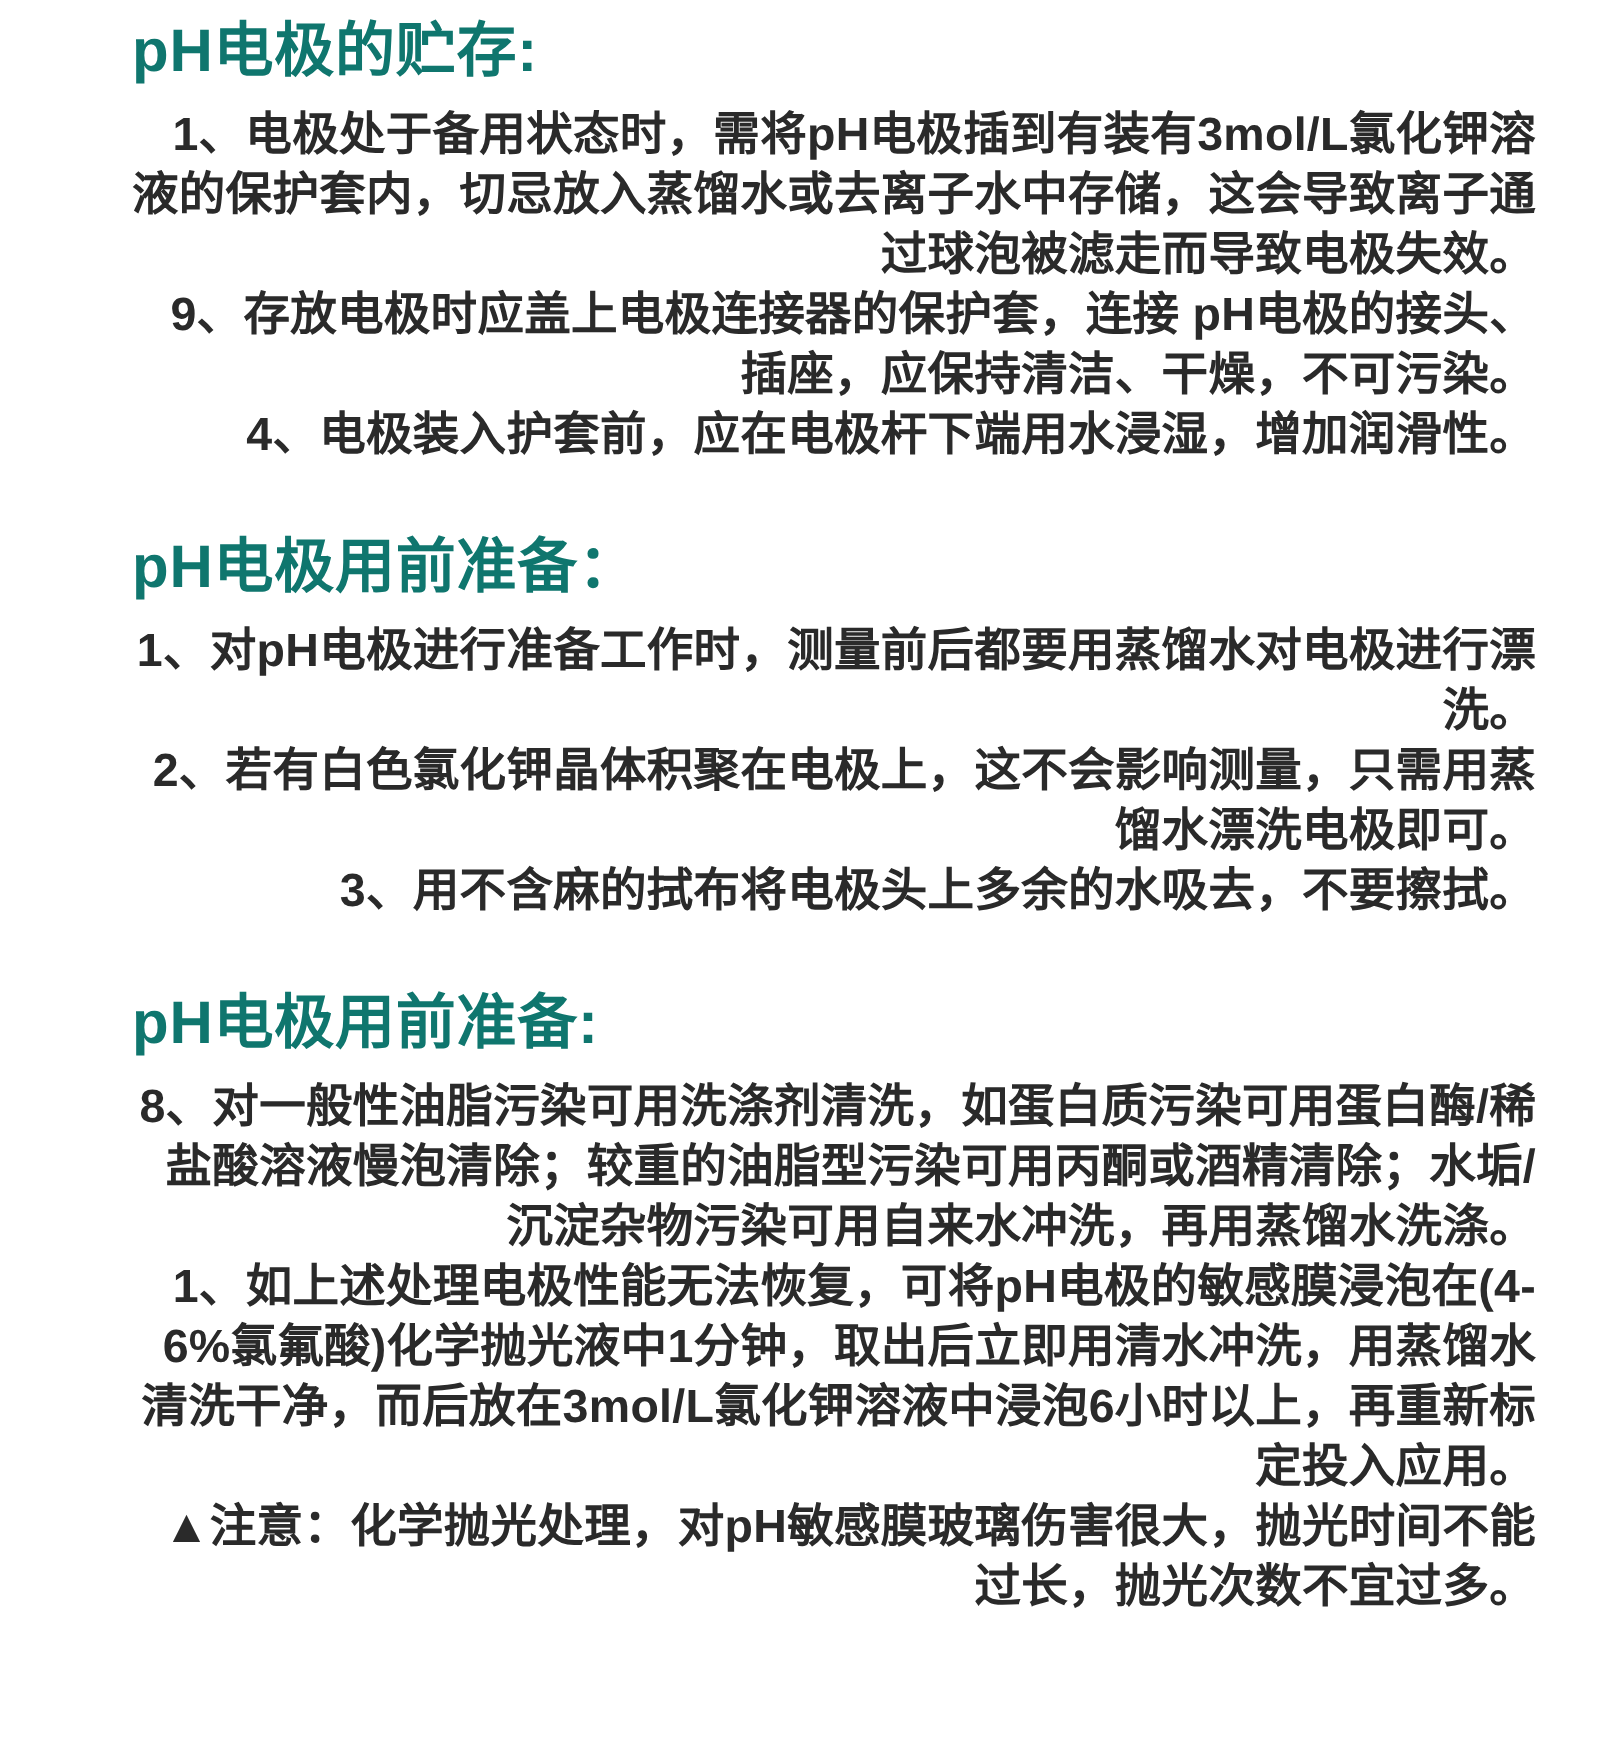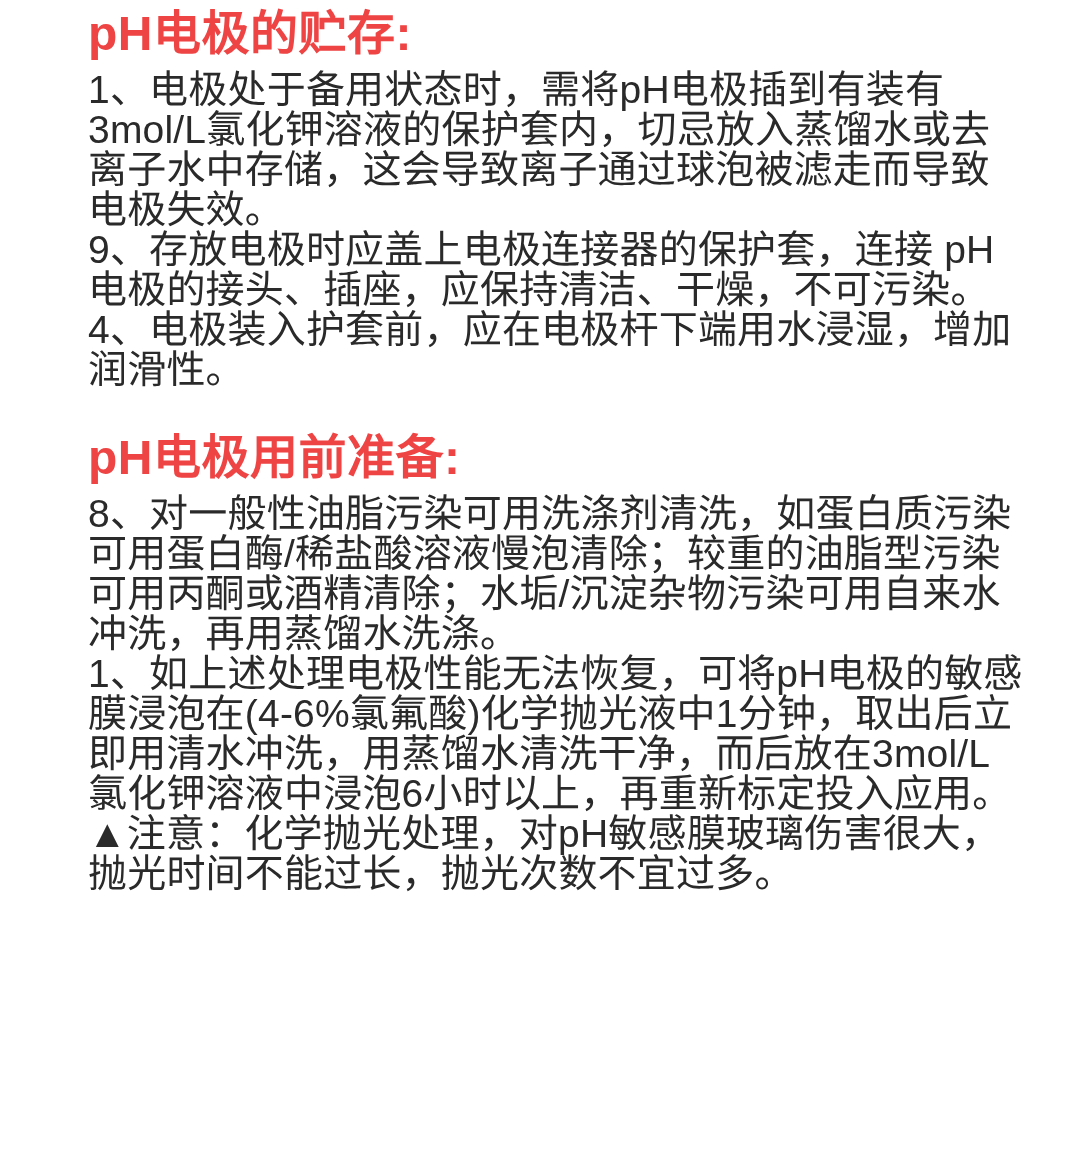--- a/index.html
+++ b/index.html
@@ -18,49 +18,55 @@
     color: #2a2a2a;
     overflow: hidden;
   }
   .section {
     margin: 0 0 44px 0;
   }
   .section:last-child {
     margin-bottom: 0;
   }
   .section-heading {
-    font-size: 48px;
+    font-size: 40px;
     line-height: 48px;
     font-weight: 700;
-    color: #ef4444;
+    color: #0f766e;
     margin: 0 0 12px 0;
     letter-spacing: 0.5px;
   }
   .para {
-    font-size: 39px;
+    font-size: 31px;
     line-height: 40px;
-    font-weight: 400;
+    font-weight: 700;
     color: #2a2a2a;
     margin: 0;
     letter-spacing: 0.2px;
-    text-align: left;
+    text-align: right;
   }
 </style>
 </head>
 <body>
 
 <div class="page">
 
   <section class="section">
     <h2 class="section-heading">pH电极的贮存:</h2>
     <p class="para">1、电极处于备用状态时，需将pH电极插到有装有3mol/L氯化钾溶液的保护套内，切忌放入蒸馏水或去离子水中存储，这会导致离子通过球泡被滤走而导致电极失效。</p>
     <p class="para">9、存放电极时应盖上电极连接器的保护套，连接 pH电极的接头、插座，应保持清洁、干燥，不可污染。</p>
     <p class="para">4、电极装入护套前，应在电极杆下端用水浸湿，增加润滑性。</p>
   </section>
 
+  <section class="section">
+    <h2 class="section-heading">pH电极用前准备：</h2>
+    <p class="para">1、对pH电极进行准备工作时，测量前后都要用蒸馏水对电极进行漂洗。</p>
+    <p class="para">2、若有白色氯化钾晶体积聚在电极上，这不会影响测量，只需用蒸馏水漂洗电极即可。</p>
+    <p class="para">3、用不含麻的拭布将电极头上多余的水吸去，不要擦拭。</p>
+  </section>
 
   <section class="section">
     <h2 class="section-heading">pH电极用前准备:</h2>
     <p class="para">8、对一般性油脂污染可用洗涤剂清洗，如蛋白质污染可用蛋白酶/稀盐酸溶液慢泡清除；较重的油脂型污染可用丙酮或酒精清除；水垢/沉淀杂物污染可用自来水冲洗，再用蒸馏水洗涤。</p>
     <p class="para">1、如上述处理电极性能无法恢复，可将pH电极的敏感膜浸泡在(4-6%氯氟酸)化学抛光液中1分钟，取出后立即用清水冲洗，用蒸馏水清洗干净，而后放在3mol/L氯化钾溶液中浸泡6小时以上，再重新标定投入应用。</p>
     <p class="para">▲注意：化学抛光处理，对pH敏感膜玻璃伤害很大，抛光时间不能过长，抛光次数不宜过多。</p>
 
   </section>
 
 </div>

